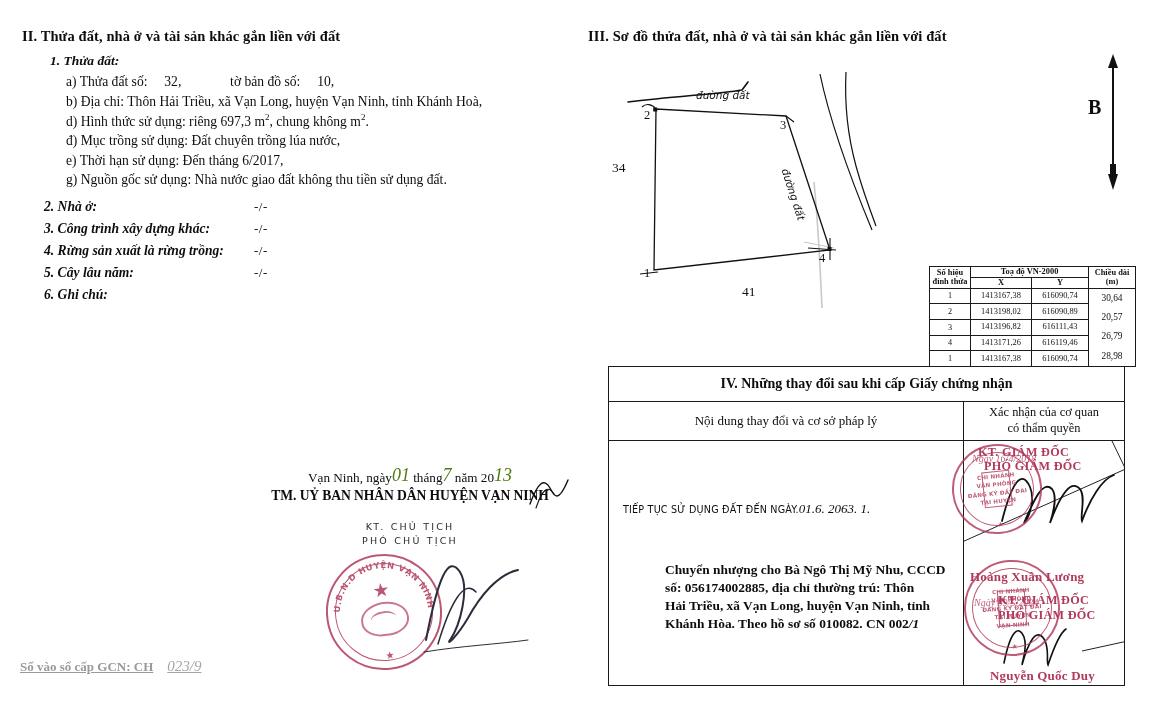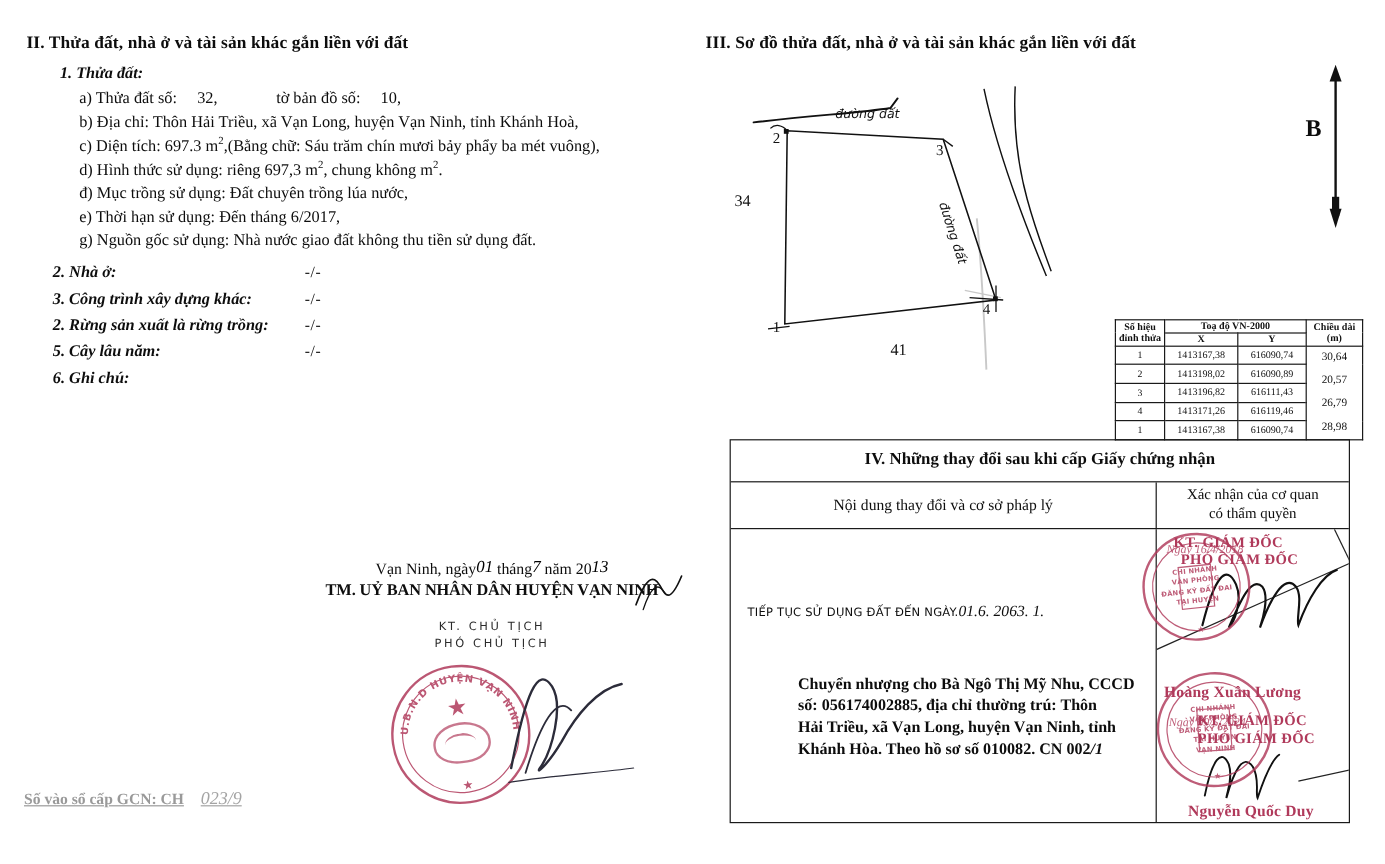--- a/index.html
+++ b/index.html
@@ -68,22 +68,22 @@
     left: 250px; top: 466px;
     width: 320px;
     text-align: center;
   }
   .sign-date {
     font-size: 13.2px;
     white-space: nowrap;
   }
   .hw-ink {
     font-style: italic;
-    font-size: 14px;
-    color: #000000;
+    font-size: 18px;
+    color: #4d7c0f;
     position: relative;
     top: -1px;
   }
   .sign-org {
     font-weight: bold;
     font-size: 13.6px;
     white-space: nowrap;
     letter-spacing: -.1px;
     margin-top: 1px;
   }
@@ -397,44 +397,41 @@
       <span class="gap-xs"></span>
       <span>32,</span>
       <span class="gap-sm"></span>
       <span>tờ bản đồ số:</span>
       <span class="gap-xs"></span>
       <span>10,</span>
     </div>
 
     <div class="item">b) Địa chỉ: Thôn Hải Triều, xã Vạn Long, huyện Vạn Ninh, tỉnh Khánh Hoà,</div>
 
-    <div class="item">
-      <span>c) Diện tích: 697.3 m</span><sup>2</sup><span>,(Bằng chữ: Sáu trăm chín mươi bảy phẩy ba mét vuông),</span>
-    </div>
 
     <div class="item">
       <span>d) Hình thức sử dụng: riêng   697,3 m</span><sup>2</sup><span>, chung không m</span><sup>2</sup><span>.</span>
     </div>
 
     <div class="item">đ) Mục trồng sử dụng: Đất chuyên trồng lúa nước,</div>
     <div class="item">e) Thời hạn sử dụng: Đến tháng 6/2017,</div>
     <div class="item">g) Nguồn gốc sử dụng: Nhà nước giao đất không thu tiền sử dụng đất.</div>
 
     <div style="height:6px"></div>
 
     <div class="numbered">
       <span>2. Nhà ở:</span>
       <span class="dash">-/-</span>
     </div>
     <div class="numbered">
       <span>3. Công trình xây dựng khác:</span>
       <span class="dash">-/-</span>
     </div>
     <div class="numbered">
-      <span>2. Rừng sản xuất là rừng trồng:</span>
+      <span>4. Rừng sản xuất là rừng trồng:</span>
       <span class="dash">-/-</span>
     </div>
     <div class="numbered">
       <span>5. Cây lâu năm:</span>
       <span class="dash">-/-</span>
     </div>
     <div class="numbered">
       <span>6. Ghi chú:</span>
     </div>
   </div>

